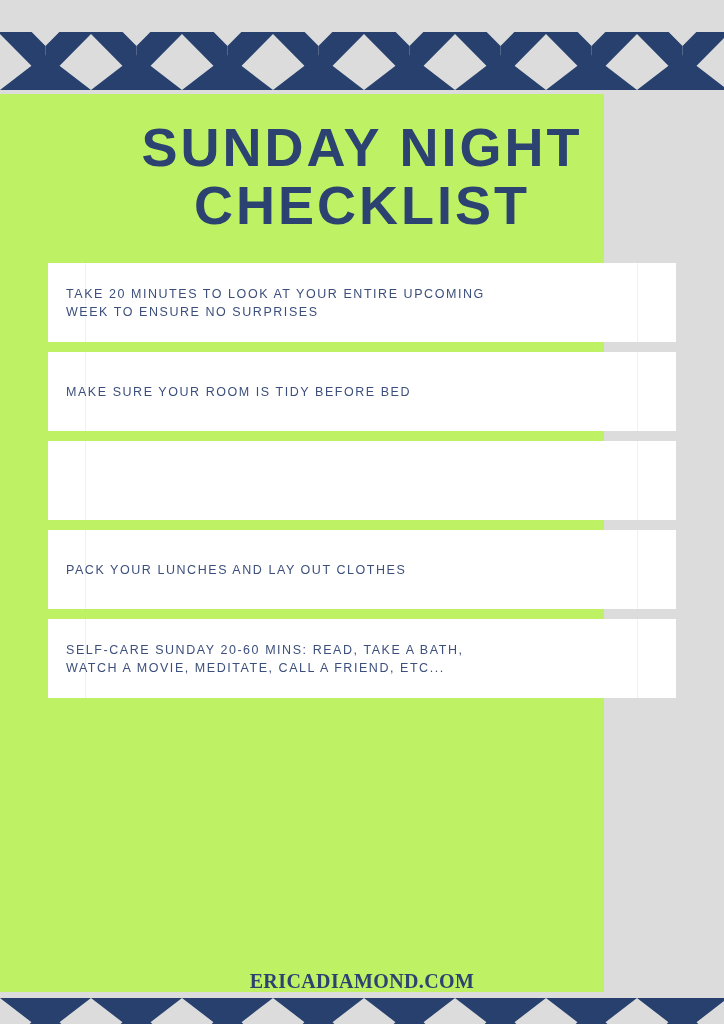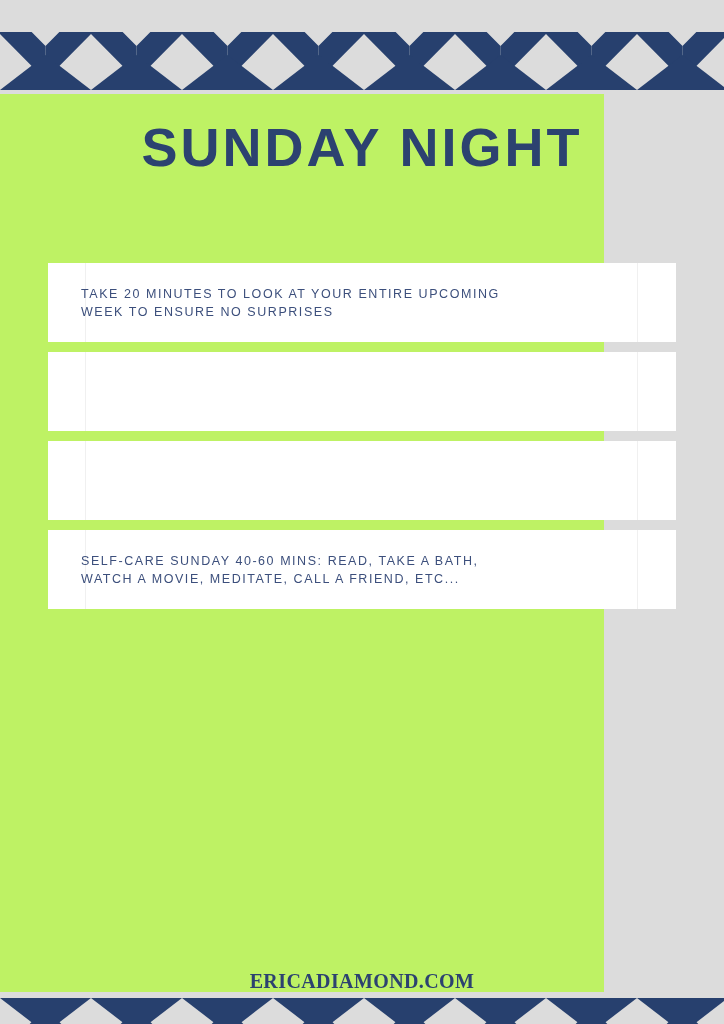--- a/index.html
+++ b/index.html
@@ -81,21 +81,21 @@
     bottom: 0;
     width: 1px;
     background: #f0f0f0;
   }
   .rule-left { left: 37px; }
   .rule-right { right: 38px; }
 
   .check-text {
     position: relative;
     z-index: 2;
-    padding-left: 33px;
+    padding-left: 18px;
     padding-right: 20px;
     font-family: "Liberation Sans", sans-serif;
     font-size: 12.5px;
     line-height: 18px;
     letter-spacing: 1.55px;
     color: #3c4f7c;
     font-weight: normal;
     white-space: pre-line;
   }
 
@@ -147,47 +147,54 @@
           <path d="M 546,58 L 591.5,23 L 637,58 Z"></path>
           <path d="M 637,58 L 682.5,23 L 728,58 Z"></path>
           <path d="M -91,58 L -45.5,23 L 0,58 Z"></path>
         </g>
       </g>
     </svg>
   </div>
 
   <div class="title-block">
     <div class="title-line">SUNDAY NIGHT</div>
+    <div class="title-line">CHECKLIST</div>
   </div>
 
   <div class="checklist">
 
     <div class="check-card h-two">
       <div class="rule-left"></div>
       <div class="rule-right"></div>
       <div class="check-text">TAKE 20 MINUTES TO LOOK AT YOUR ENTIRE UPCOMING
 WEEK TO ENSURE NO SURPRISES</div>
     </div>
 
 
     <div class="check-card h-one">
       <div class="rule-left"></div>
       <div class="rule-right"></div>
+      <div class="check-text">MAKE SURE YOUR ROOM IS TIDY BEFORE BED</div>
     </div>
 
     <div class="check-card h-one">
       <div class="rule-left"></div>
       <div class="rule-right"></div>
     </div>
 
+    <div class="check-card h-one">
+      <div class="rule-left"></div>
+      <div class="rule-right"></div>
+      <div class="check-text">PACK YOUR LUNCHES AND LAY OUT CLOTHES</div>
+    </div>
 
     <div class="check-card h-two">
       <div class="rule-left"></div>
       <div class="rule-right"></div>
-      <div class="check-text">SELF-CARE SUNDAY 40-60 MINS: READ, TAKE A BATH,
+      <div class="check-text">SELF-CARE SUNDAY 20-60 MINS: READ, TAKE A BATH,
 WATCH A MOVIE, MEDITATE, CALL A FRIEND, ETC...</div>
     </div>
 
 
 
   </div>
 
   <div class="footer">
     <span class="footer-text">ERICADIAMOND.COM</span>
   </div>

